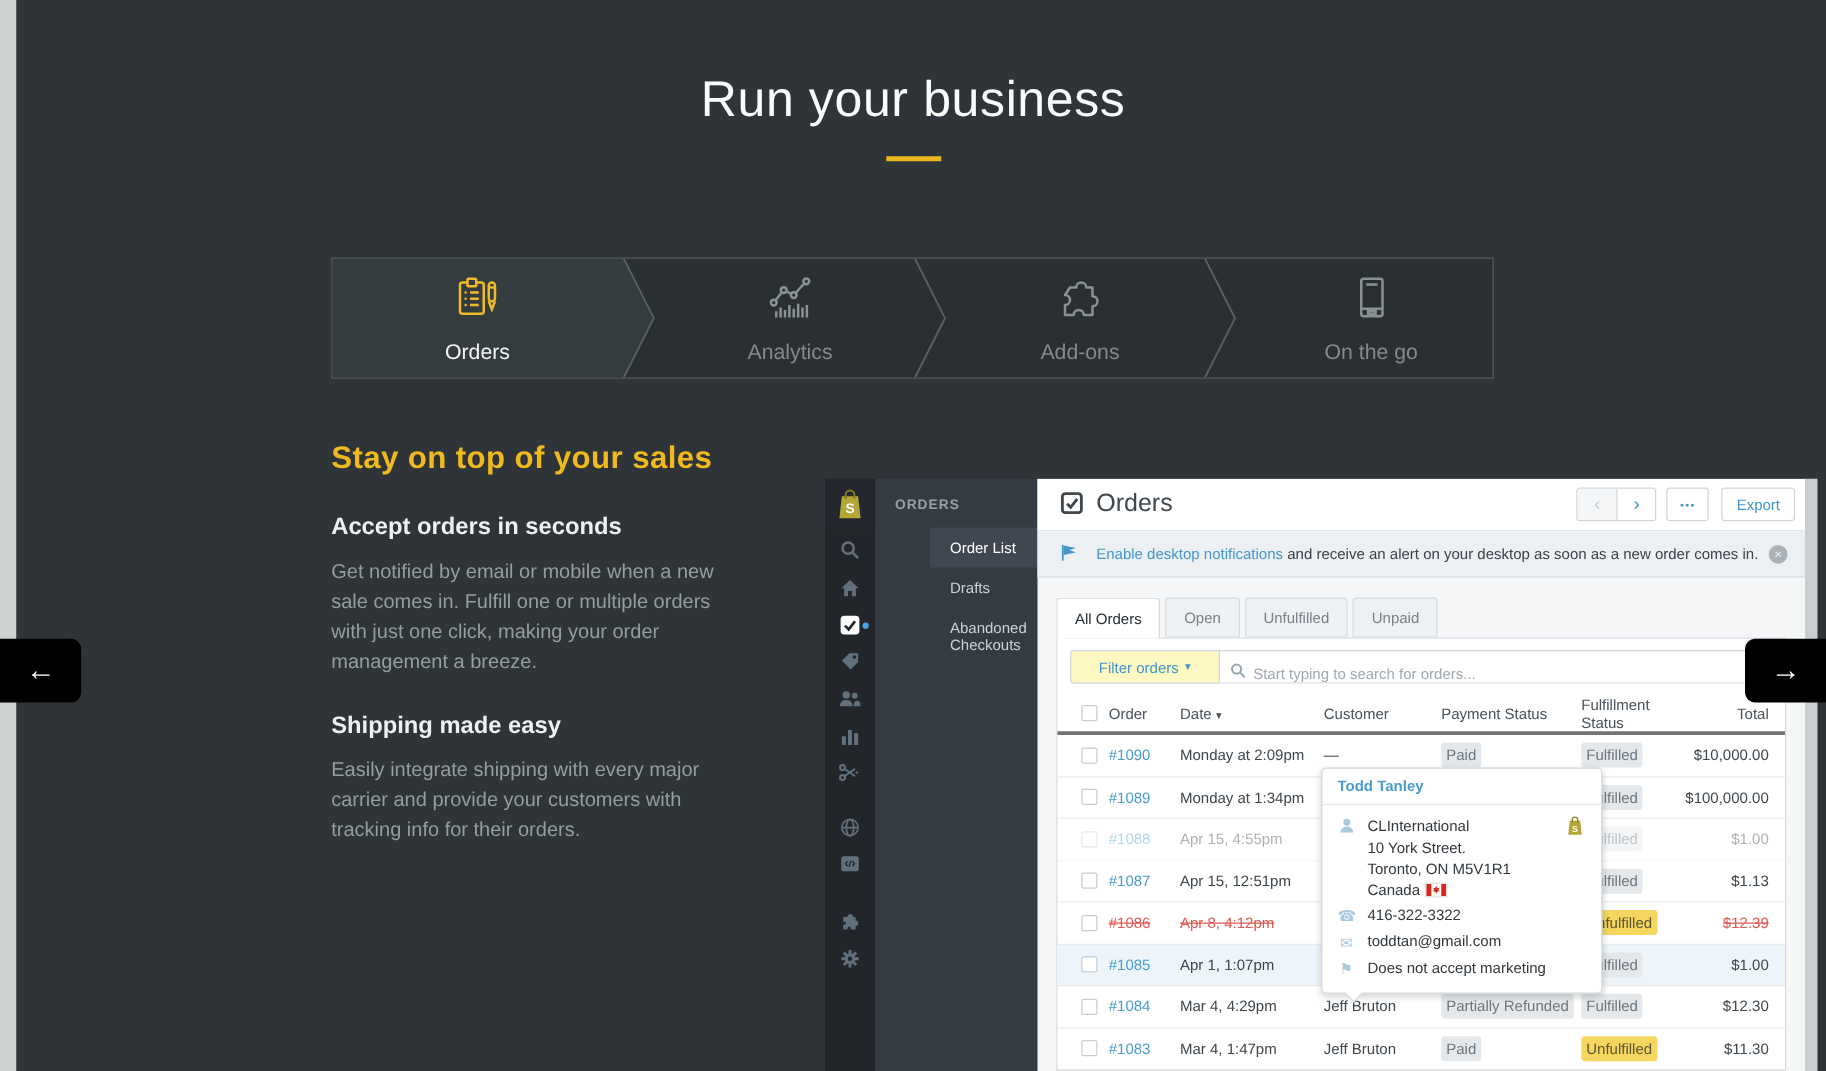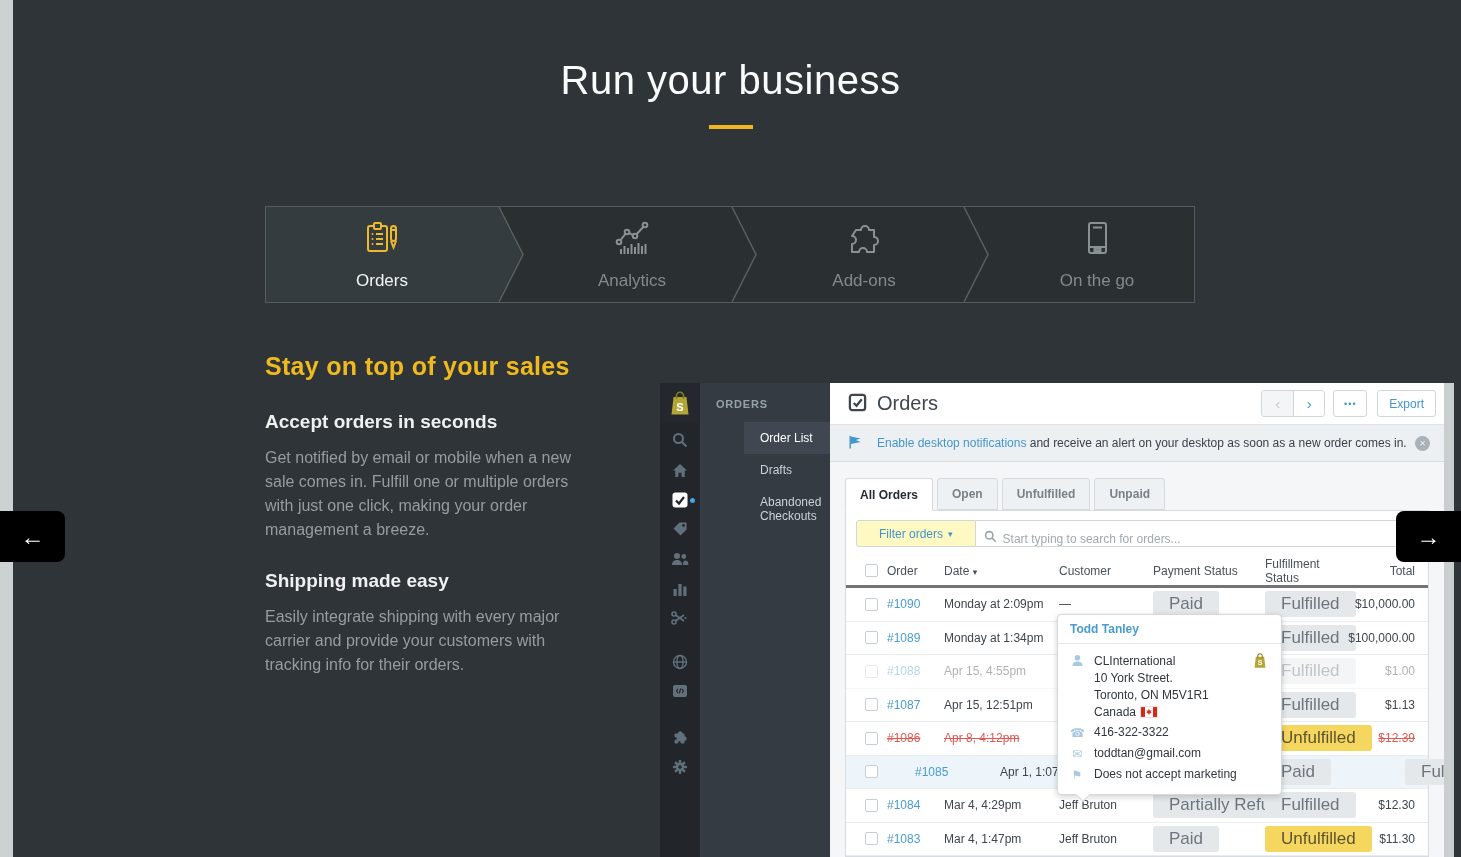--- a/index.html
+++ b/index.html
@@ -63,46 +63,46 @@
   .abtn { border:1px solid #cfd7dd; border-radius:3px; background:#fff; color:#4295cb; font-size:12px; height:27px; display:flex; align-items:center; justify-content:center; cursor:pointer; }
   .abtn.dots { width:34px; margin-left:8px; font-size:9px; letter-spacing:1px; }
   .abtn.export { padding:0 11px; margin-left:10px; }
 
   .notif { height:37px; background:#edf0f3; border-bottom:1px solid #d9dde0; display:flex; align-items:center; padding:0 14px 0 18px; flex:none; color:#3a424a; }
   .notif .ntext { margin-left:14px; flex:1; white-space:nowrap; overflow:hidden; }
   .notif a { color:#4596ca; text-decoration:none; cursor:pointer; }
   .notif .nclose { width:15px; height:15px; border-radius:50%; background:#aab2b8; color:#edf0f3; font-size:8px; display:flex; align-items:center; justify-content:center; cursor:pointer; flex:none; }
 
   .acontent { flex:1; padding:16px 15px 0; display:flex; flex-direction:column; min-height:0; }
-  .atabs { display:flex; height:32px; flex:none;font-weight:bold; }
+  .atabs { display:flex; height:32px; flex:none; }
   .atab { padding:0 14px; display:flex; align-items:center; font-size:12px; color:#798088; background:#eef1f3; border:1px solid #d5dade; border-radius:3px 3px 0 0; margin-right:4px; cursor:pointer; position:relative; }
   .atab.active { background:#fff; color:#242b33; border-bottom:1px solid #fff; z-index:2; margin-bottom:-1px; }
   .card { background:#fff; border:1px solid #d8dce0; flex:1; min-height:0; position:relative; }
 
   .filterrow { display:flex; padding:9px 10px; }
   .filterbtn { border:1px solid #cfd7dd; border-radius:3px 0 0 3px; background:#fef9c3; color:#4295cb; font-size:12px; height:27px; padding:0 22px; display:flex; align-items:center; gap:5px; cursor:pointer; flex:none; }
   .searchbox { flex:1; border:1px solid #cfd7dd; border-left:none; border-radius:0 3px 3px 0; height:27px; display:flex; align-items:flex-end; background:#fff; padding:0 8px; }
   .searchbox input { border:none; outline:none; flex:1; font-size:12px; color:#3d454d; margin-left:6px; font-family:inherit; background:transparent; }
   .searchbox input::placeholder { color:#9fa9b1; }
 
   .thead { display:flex; align-items:center; height:32px; border-bottom:3px solid #737373; color:#48515a; font-size:12px; padding:0 13px 0 19px; }
   .trow { display:flex; align-items:center; height:33.5px; border-bottom:1px solid #e9eced; color:#3d454d; font-size:12px; padding:0 13px 0 19px; cursor:pointer; }
-  .trow.highlighted { background:#edf5fa;gap:28px; }
+  .trow.highlighted { background:#edf5fa; }
   .trow.faded { opacity:.42; }
   .col-cb { width:22px; flex:none; }
   .cbx { width:13px; height:13px; border:1px solid #c6ced4; border-radius:2px; background:#fff; }
   .col-order { width:57px; flex:none; }
   .col-date { width:115px; flex:none; }
   .col-cust { width:94px; flex:none; }
   .col-pay { width:112px; flex:none; }
   .col-ful { flex:1; min-width:0; }
   .col-total { width:92px; flex:none; text-align:right; }
   .c-order { color:#479ccf; }
   .caret { font-size:9px; color:#48515a; }
-  .badge { display:inline-block; background:#e5e8ea; color:#6d767e; border-radius:3px; padding:3px 16px; font-size:17px; white-space:nowrap; }
+  .badge { display:inline-block; background:#e5e8ea; color:#6d767e; border-radius:3px; padding:3px 4px; font-size:12px; white-space:nowrap; }
   .badge.warning { background:#f5d75f; color:#5c5430; }
   .linked { text-decoration:underline; }
   .trow.cancelled .c-order, .trow.cancelled .c-date, .trow.cancelled .c-total { color:#df5952; }
   .trow.cancelled .c-order, .trow.cancelled .c-date, .trow.cancelled .c-total { text-decoration:line-through; }
 
   
   .popover { position:absolute; left:397px; top:231px; width:225px; background:#fff; border:1px solid #d4d9dd; border-radius:4px; box-shadow:0 2px 6px rgba(0,0,0,.18); z-index:50; }
   .pop-head { padding:7px 12px; border-bottom:1px solid #e3e7ea; font-weight:bold; color:#4a9bce; font-size:12px; }
   .pop-body { padding:9px 12px 10px; color:#31373d; font-size:12px; line-height:17px; position:relative; }
   .pop-row { display:flex; gap:10px; margin-top:3px; }

